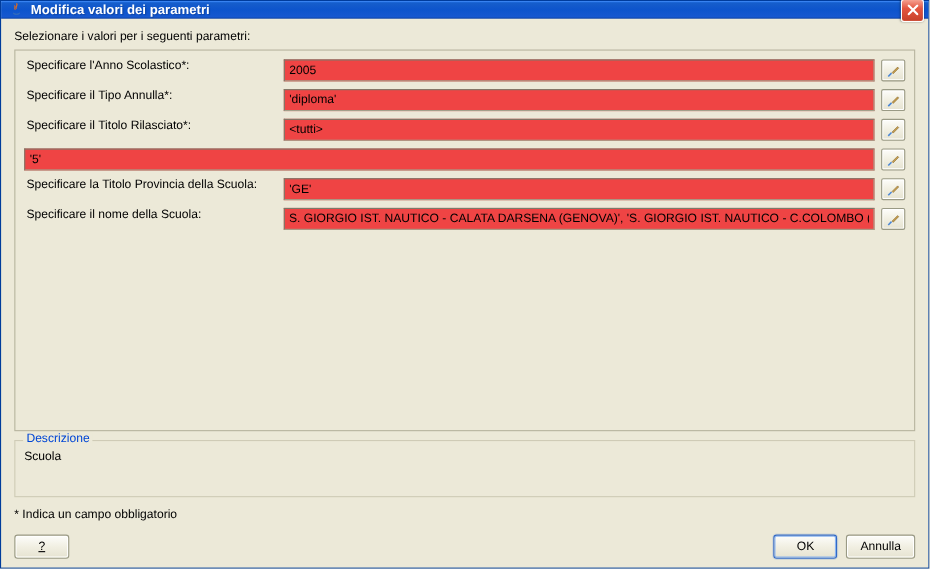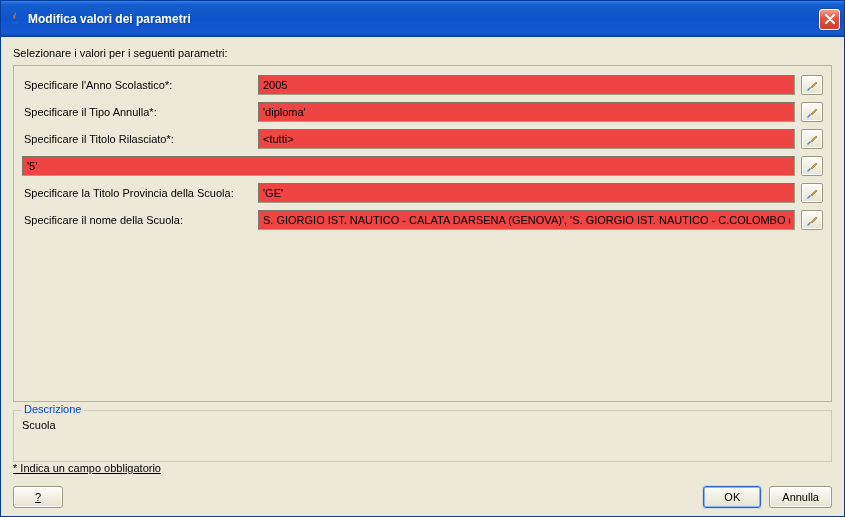--- a/index.html
+++ b/index.html
@@ -11,21 +11,21 @@
     overflow: hidden;
     background: #ece9d8;
   }
   .window {
     width: 845px; height: 517px;
     border: 1px solid #003c9c;
     display: flex; flex-direction: column;
     background: #ece9d8;
   }
   .titlebar {
-    height: 36px;
+    height: 16px;
     background: linear-gradient(to bottom, #2a80ff 0%, #165ecb 10%, #0d54cc 50%, #1658d0 90%, #0a3ea0 100%);
     display: flex; align-items: center;
     padding: 0 4px 0 6px;
     color: white;
     flex-shrink: 0;
   }
   .java-icon {
     width: 16px; height: 16px;
     margin-right: 5px;
     display: flex; align-items: center; justify-content: center;
@@ -57,21 +57,20 @@
     margin-bottom: 6px;
   }
   .params-panel {
     border: 1px solid #b7b49f;
     padding: 8px 8px;
     background: #ece9d8;
     flex: 1;
   }
   .param-row {
     display: flex;
-    align-items: center;
     margin-bottom: 5px;
     height: 22px;
   }
   .param-label {
     width: 236px;
     color: #000;
     padding-left: 2px;
     white-space: nowrap;
   }
   .param-input {
@@ -111,22 +110,22 @@
     background: #ece9d8;
     padding: 0 3px;
     color: #0046d5;
     font-weight: normal;
   }
   .desc-body {
     color: #000;
     margin-top: 2px;
   }
   .required-note {
-    color: #000;
-    text-decoration: underline;
+    margin-top: 10px;
+    color: #000;
   }
   .button-bar {
     display: flex;
     margin-top: 12px;
     align-items: center;
   }
   .button-bar .spacer { flex: 1; }
   .btn {
     height: 22px;
     min-width: 58px;

